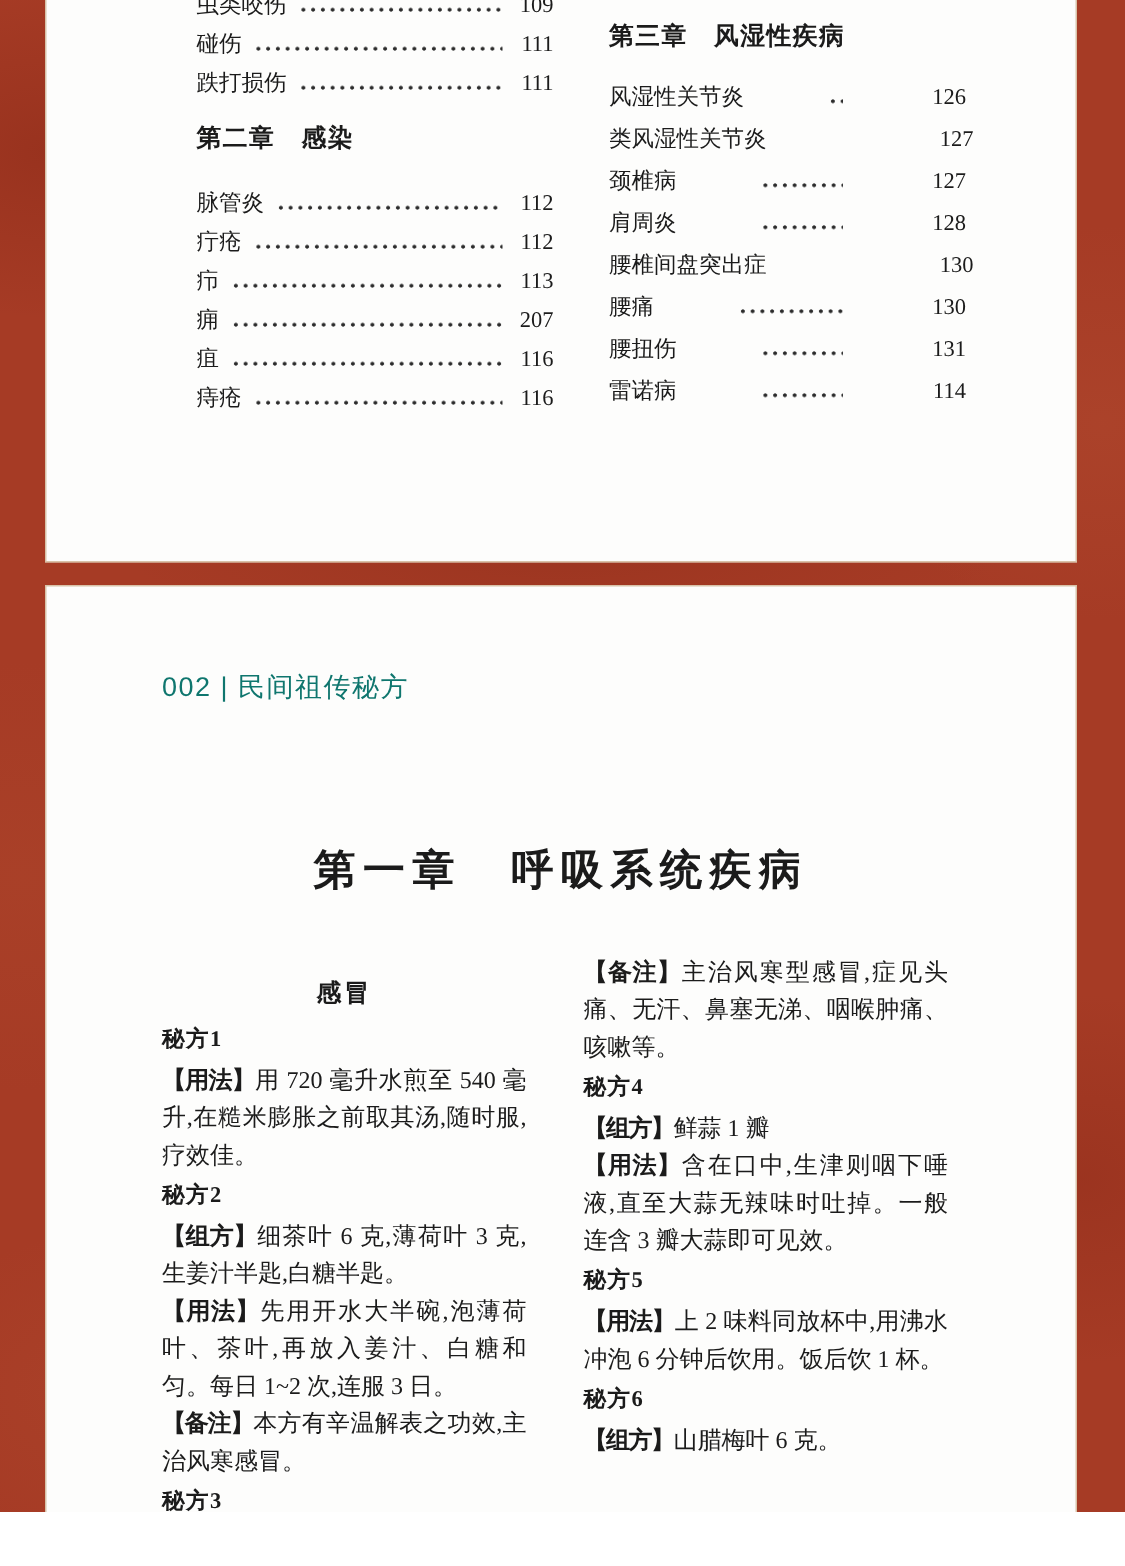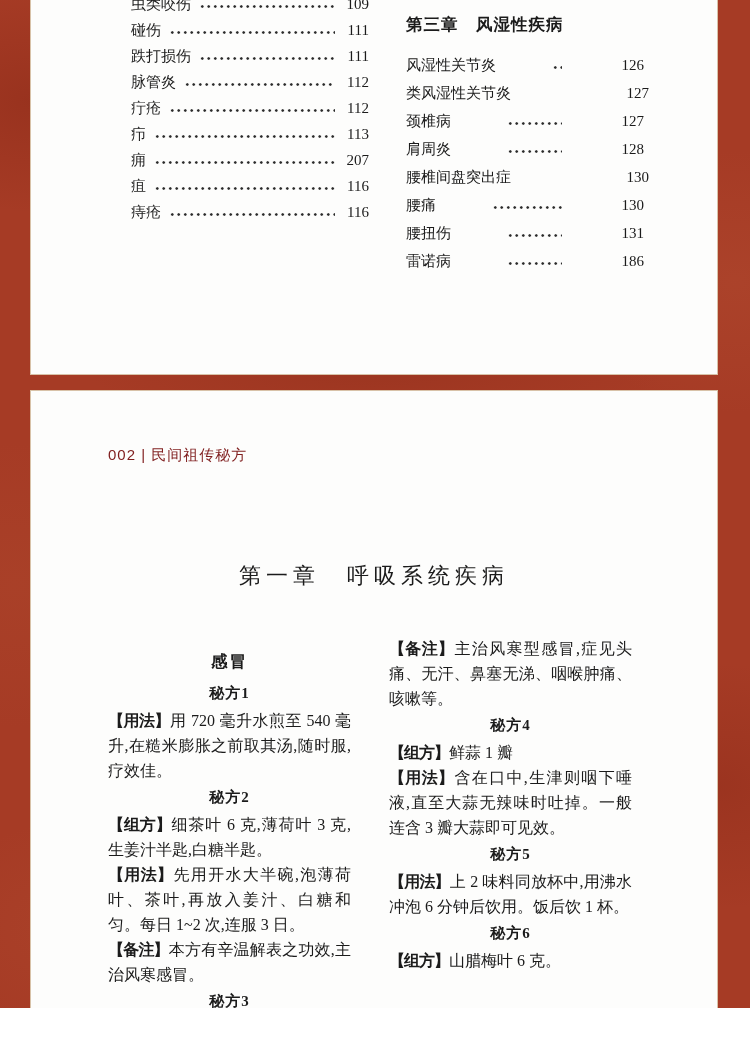--- a/index.html
+++ b/index.html
@@ -51,39 +51,39 @@
     text-align:left;height:30px;line-height:30px;
     letter-spacing:1px;
   }
   .toc-col-left .toc-chapter{margin:8px 0 16px 0;}
   .toc-col-right .toc-chapter{margin:14px 0 12px 0;}
 
   
   .running-header{
     position:absolute;top:55px;left:77px;
     font-family:"Liberation Sans","DejaVu Sans",sans-serif;
-    font-size:15px;color:#7f1d1d;letter-spacing:1px;
+    font-size:18px;color:#0f766e;letter-spacing:1px;
   }
   .chapter-title{
     position:absolute;top:170px;left:0;right:0;
     text-align:center;
-    font-size:22px;letter-spacing:5px;font-weight:400;
+    font-size:28px;letter-spacing:5px;font-weight:700;
   }
   .body-columns{
     position:absolute;top:245px;left:77px;
     width:524px;display:flex;gap:38px;
   }
   .body-col{width:243px;}
   .body-col-left{padding-top:13px;}
   .section-heading{
     font-size:16.5px;font-weight:bold;text-align:center;
     line-height:25px;margin-bottom:7px;letter-spacing:2px;
   }
   .recipe-heading{
-    font-size:15px;font-weight:bold;text-align:center;
+    font-size:15px;font-weight:bold;
     line-height:25px;margin:2px 0;letter-spacing:1px;
   }
   .para{
     font-size:16px;line-height:25px;
     text-align:justify;text-justify:inter-character;
   }
   .para .field-label{
     font-family:"Liberation Sans","DejaVu Sans",sans-serif;
     font-weight:bold;letter-spacing:-1px;
   }
@@ -103,20 +103,21 @@
         <div class="toc-row">
           <span class="toc-title">碰伤</span>
           <span class="toc-leader"></span>
           <span class="toc-page-num">111</span>
         </div>
         <div class="toc-row">
           <span class="toc-title">跌打损伤</span>
           <span class="toc-leader"></span>
           <span class="toc-page-num">111</span>
         </div>
+        <div class="toc-chapter">第二章　感染</div>
         <div class="toc-row">
           <span class="toc-title">脉管炎</span>
           <span class="toc-leader"></span>
           <span class="toc-page-num">112</span>
         </div>
         <div class="toc-row">
           <span class="toc-title">疔疮</span>
           <span class="toc-leader"></span>
           <span class="toc-page-num">112</span>
         </div>
@@ -174,21 +175,21 @@
           <span class="toc-page-num">130</span>
         </div>
         <div class="toc-row">
           <span class="toc-title">腰扭伤</span>
           <span class="toc-leader"></span>
           <span class="toc-page-num">131</span>
         </div>
         <div class="toc-row">
           <span class="toc-title">雷诺病</span>
           <span class="toc-leader"></span>
-          <span class="toc-page-num">186</span>
+          <span class="toc-page-num">114</span>
         </div>
       </div>
   </div>
 
   <div class="page page-content">
     <div class="running-header">002 | 民间祖传秘方</div>
     <div class="chapter-title">第一章　呼吸系统疾病</div>
     <div class="body-columns">
       <div class="body-col body-col-left" id="body-left">
           <div class="section-heading">感冒</div>

